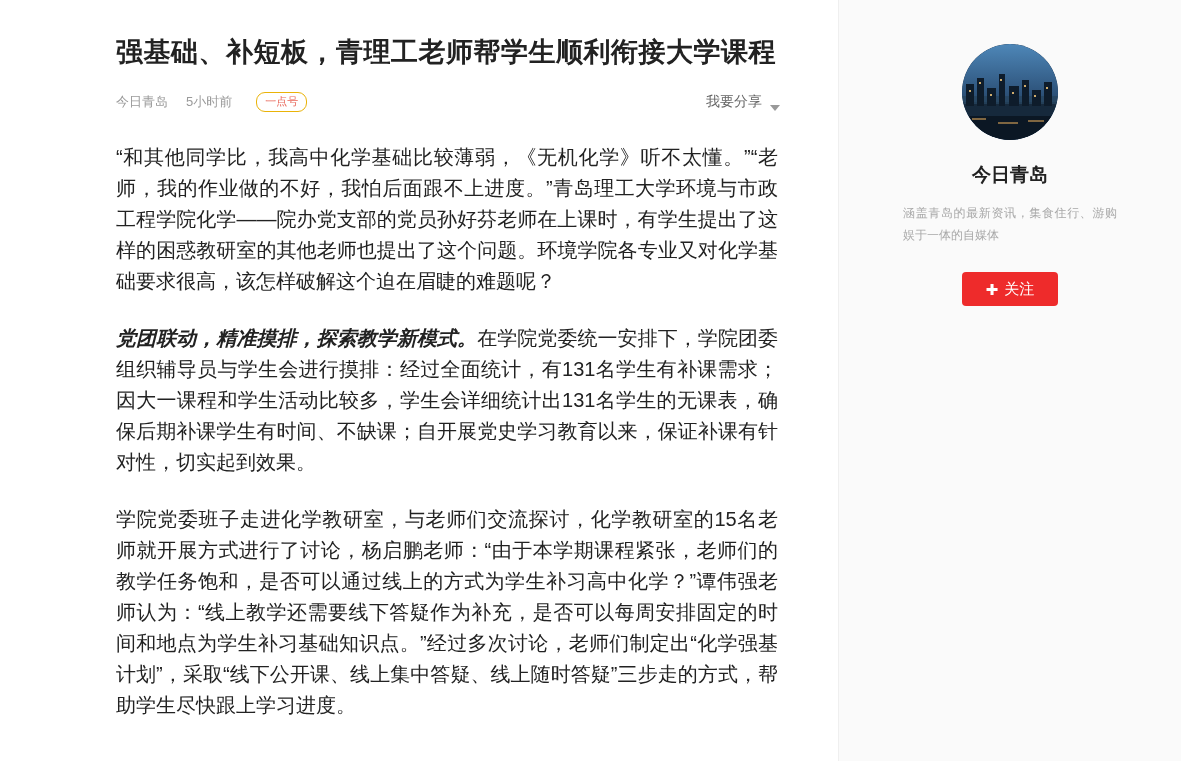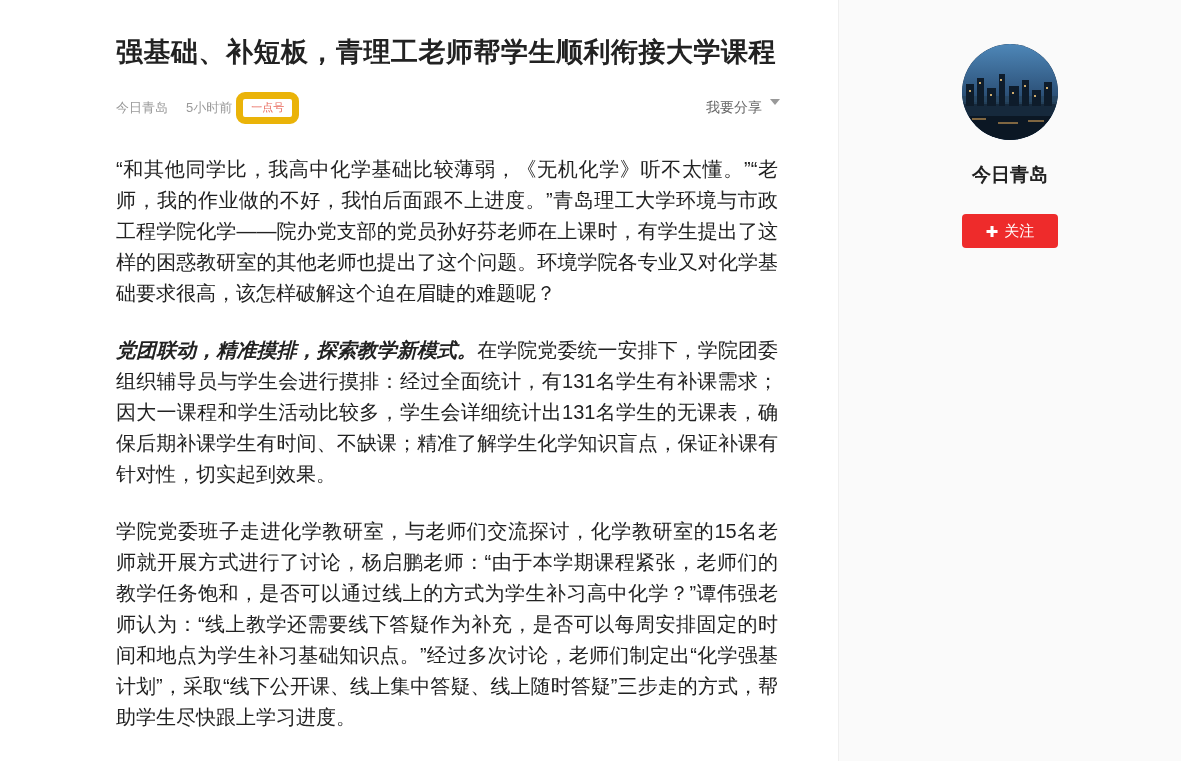--- a/index.html
+++ b/index.html
@@ -40,36 +40,36 @@
     align-items: center;
     width: 664px;
     font-size: 13px;
     color: #9a9a9a;
     margin-bottom: 30px;
   }
   .meta-source {
     margin-right: 18px;
   }
   .meta-time {
-    margin-right: 4px;
+    margin-right: 24px;
   }
   .meta-badge {
-    border: 7px solid #eab308;
+    border: 1px solid #eab308;
     color: #e8675a;
     font-size: 11px;
     border-radius: 9px;
     padding: 1px 8px 2px 8px;
     line-height: 1.3;
   }
   .meta-spacer {
     flex: 1;
   }
   .share {
     display: flex;
-    align-items: flex-start;
+    align-items: flex-end;
     color: #666;
     font-size: 14px;
     cursor: pointer;
   }
   .share-caret {
     margin-left: 8px;
     width: 0;
     height: 0;
     border-left: 5px solid transparent;
     border-right: 5px solid transparent;
@@ -165,21 +165,21 @@
       <span class="meta-badge">一点号</span>
       <span class="meta-spacer"></span>
       <span class="share">
         <span>我要分享</span>
         <span class="share-caret"></span>
       </span>
     </div>
 
     <div class="body-text">
       <p>“和其他同学比，我高中化学基础比较薄弱，《无机化学》听不太懂。”“老师，我的作业做的不好，我怕后面跟不上进度。”青岛理工大学环境与市政工程学院化学——院办党支部的党员孙好芬老师在上课时，有学生提出了这样的困惑教研室的其他老师也提出了这个问题。环境学院各专业又对化学基础要求很高，该怎样破解这个迫在眉睫的难题呢？</p>
-      <p><span class="lead">党团联动，精准摸排，探索教学新模式。</span><span>在学院党委统一安排下，学院团委组织辅导员与学生会进行摸排：经过全面统计，有131名学生有补课需求；因大一课程和学生活动比较多，学生会详细统计出131名学生的无课表，确保后期补课学生有时间、不缺课；精准了解学生化学知识盲点，保证补课有针对性，切实起到效果。</span></p>
+      <p><span class="lead">党团联动，精准摸排，探索教学新模式。</span><span>在学院党委统一安排下，学院团委组织辅导员与学生会进行摸排：经过全面统计，有131名学生有补课需求；因大一课程和学生活动比较多，学生会详细统计出131名学生的无课表，确保后期补课学生有时间、不缺课；自开展党史学习教育以来，保证补课有针对性，切实起到效果。</span></p>
       <p>学院党委班子走进化学教研室，与老师们交流探讨，化学教研室的15名老师就开展方式进行了讨论，杨启鹏老师：“由于本学期课程紧张，老师们的教学任务饱和，是否可以通过线上的方式为学生补习高中化学？”谭伟强老师认为：“线上教学还需要线下答疑作为补充，是否可以每周安排固定的时间和地点为学生补习基础知识点。”经过多次讨论，老师们制定出“化学强基计划”，采取“线下公开课、线上集中答疑、线上随时答疑”三步走的方式，帮助学生尽快跟上学习进度。</p>
     </div>
 
   </div>
 
   <div class="sidebar">
     <div class="author-card">
 
       <div class="avatar">
         <svg width="96" height="96" viewBox="0 0 96 96">
@@ -221,20 +221,21 @@
             <g fill="#e0a85a" opacity="0.55">
               <rect x="10" y="74" width="14" height="2"></rect>
               <rect x="36" y="78" width="20" height="2"></rect>
               <rect x="66" y="76" width="16" height="2"></rect>
             </g>
           </g>
         </svg>
       </div>
 
       <div class="author-name">今日青岛</div>
+      <div class="author-desc">涵盖青岛的最新资讯，集食住行、游购娱于一体的自媒体</div>
 
       <button class="follow-btn">
         <span class="follow-plus">✚</span>
         <span>关注</span>
       </button>
 
     </div>
   </div>
 
 </div>

